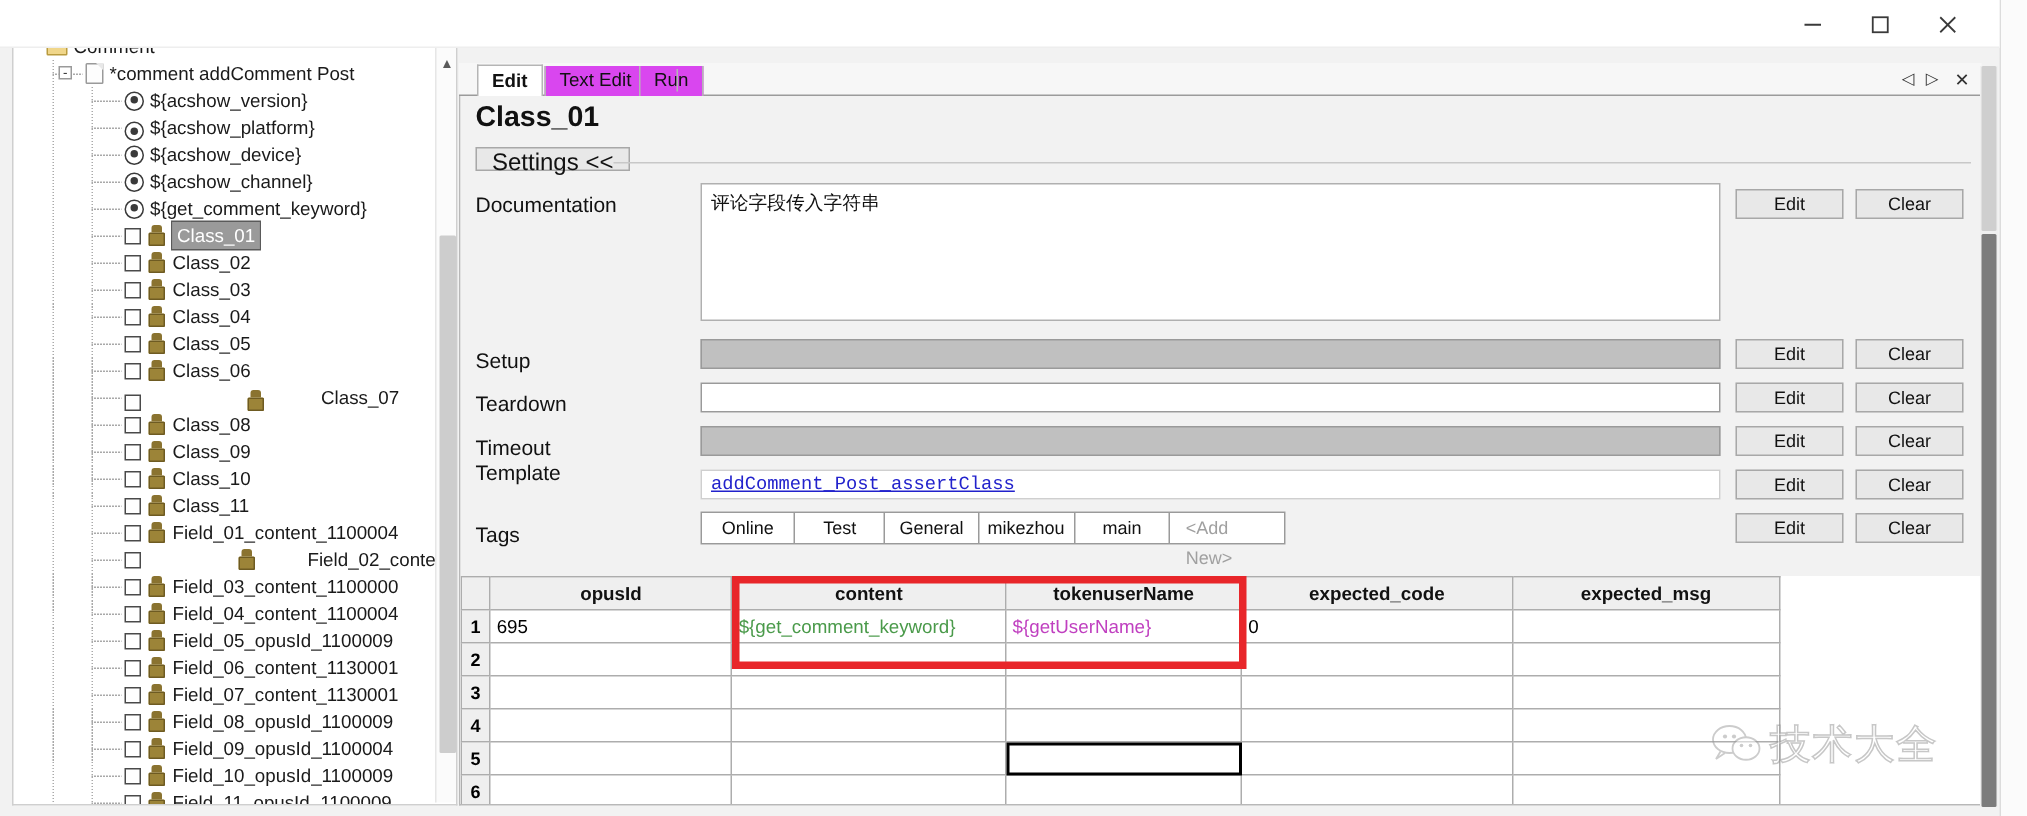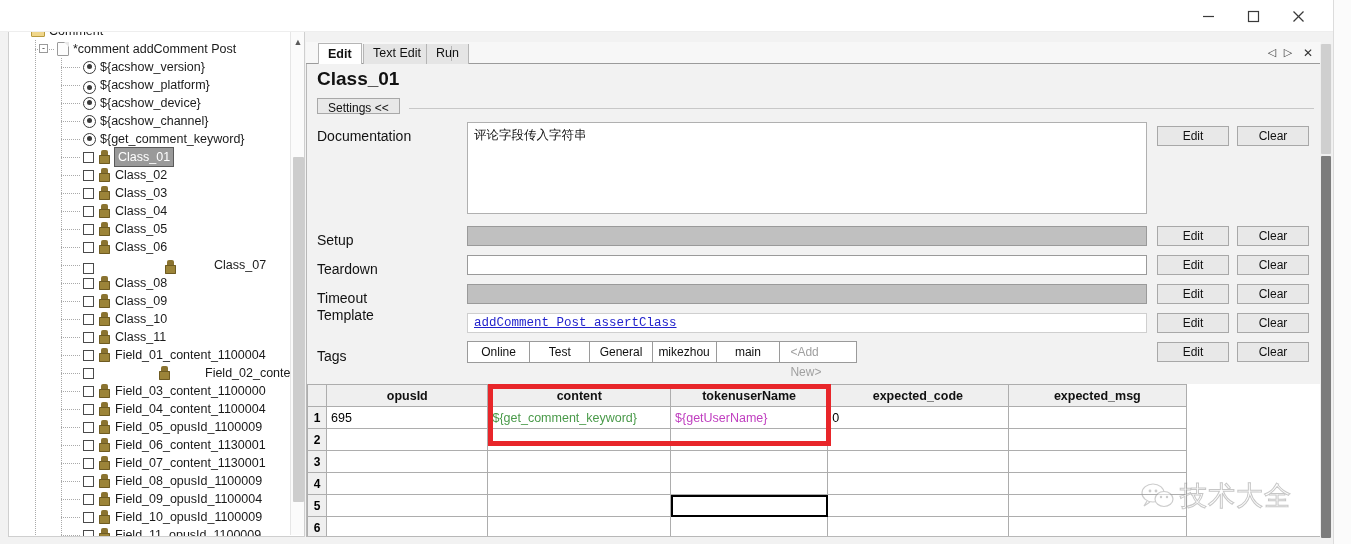--- a/index.html
+++ b/index.html
@@ -95,40 +95,40 @@
 
   
   #editor { position:absolute; left:306px; top:42px; width:1015px; height:495px; }
 
   #tabstrip { position:absolute; left:0; top:0; width:1015px; height:22px;
               border-bottom:1px solid #9b9b9b; background:#f7f7f7; }
   .tab {
     position:absolute; top:2px; height:20px; padding:0 9px;
     line-height:19px; font-size:12.5px; color:#111;
     border-left:1px solid #b5b5b5; border-right:1px solid #b5b5b5;
-    background:#e5e5e5;
+    background:#d946ef;
   }
   .tab.active { background:#ffffff; font-weight:bold; border-top:1px solid #b5b5b5;
                 border-bottom:1px solid #ffffff; top:1px; height:22px; line-height:21px; }
   #tab-sep { position:absolute; left:145px; top:4px; width:1px; height:15px; background:#b5b5b5; }
   .tabnav { position:absolute; top:3px; width:14px; height:15px; font-size:11px; color:#333;
             display:flex; align-items:center; justify-content:center; }
   #tn-prev { right:42px; } #tn-next { right:26px; } #tn-close { right:6px; font-size:12px; }
 
   #panel-body {
     position:absolute; left:0; top:22px; width:1015px; height:473px;
     background:#ffffff; border:1px solid #b8b8b8; border-top:none;
     overflow:hidden;
   }
   #title-row { position:absolute; left:0; top:0; width:1013px; height:32px; background:#f2f2f2; }
   #page-title { position:absolute; left:10px; top:4px; font-size:19px; font-weight:bold; color:#111; }
   #settings-row { position:absolute; left:0; top:32px; width:1013px; height:26px; background:#f2f2f2; }
   #settings-btn {
     position:absolute; left:10px; top:2px; height:16px; padding:0 10px; line-height:19px;
-    background:#e8e8e8; border:1px solid #a8a8a8; font-size:12px; color:#111;
+    background:#e8e8e8; border:1px solid #a8a8a8; font-size:16px; color:#111;
   }
   #settings-rule { position:absolute; left:102px; top:12px; right:6px; height:1px; background:#c8c8c8; }
 
   #form-area { position:absolute; left:0; top:58px; width:1013px; height:262px; background:#f2f2f2; }
   .flabel { position:absolute; left:10px; font-size:14px; color:#111; }
   .ffield { position:absolute; left:160px; }
   .fedit, .fclear {
     position:absolute; width:72px; height:20px; line-height:18px; text-align:center;
     background:#e8e8e8; border:1px solid #a8a8a8; font-size:12px; color:#111;
   }

